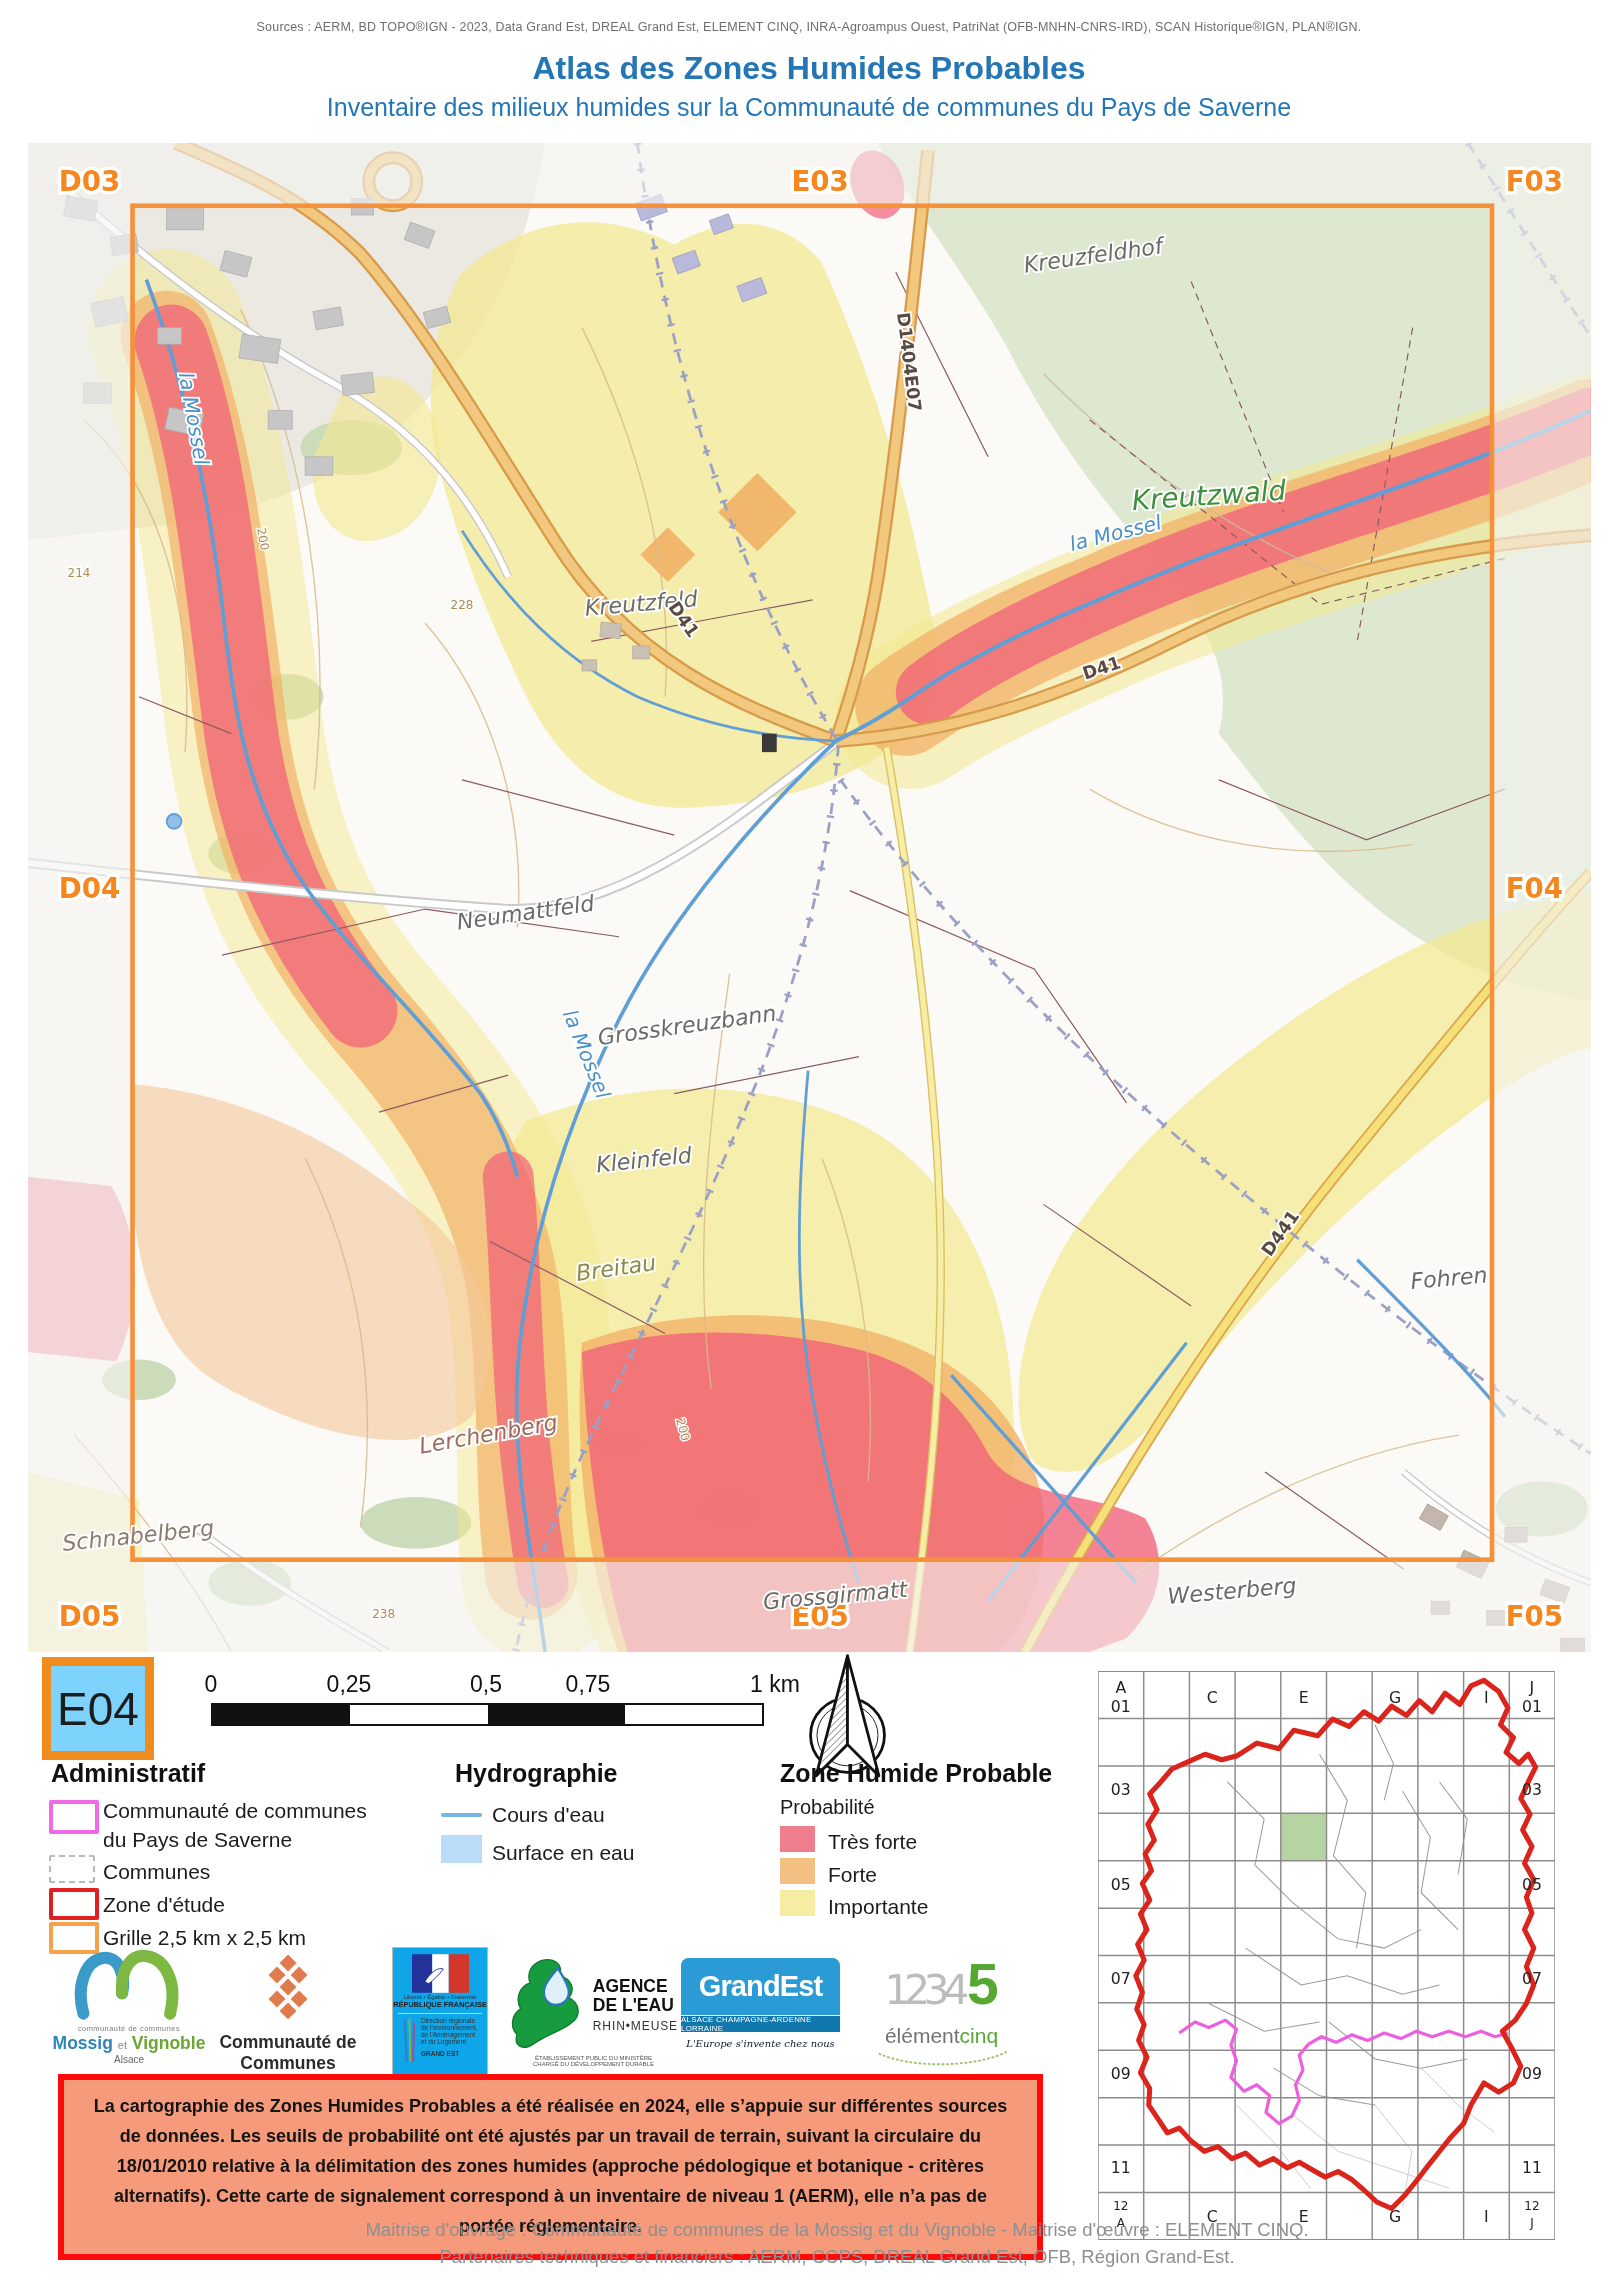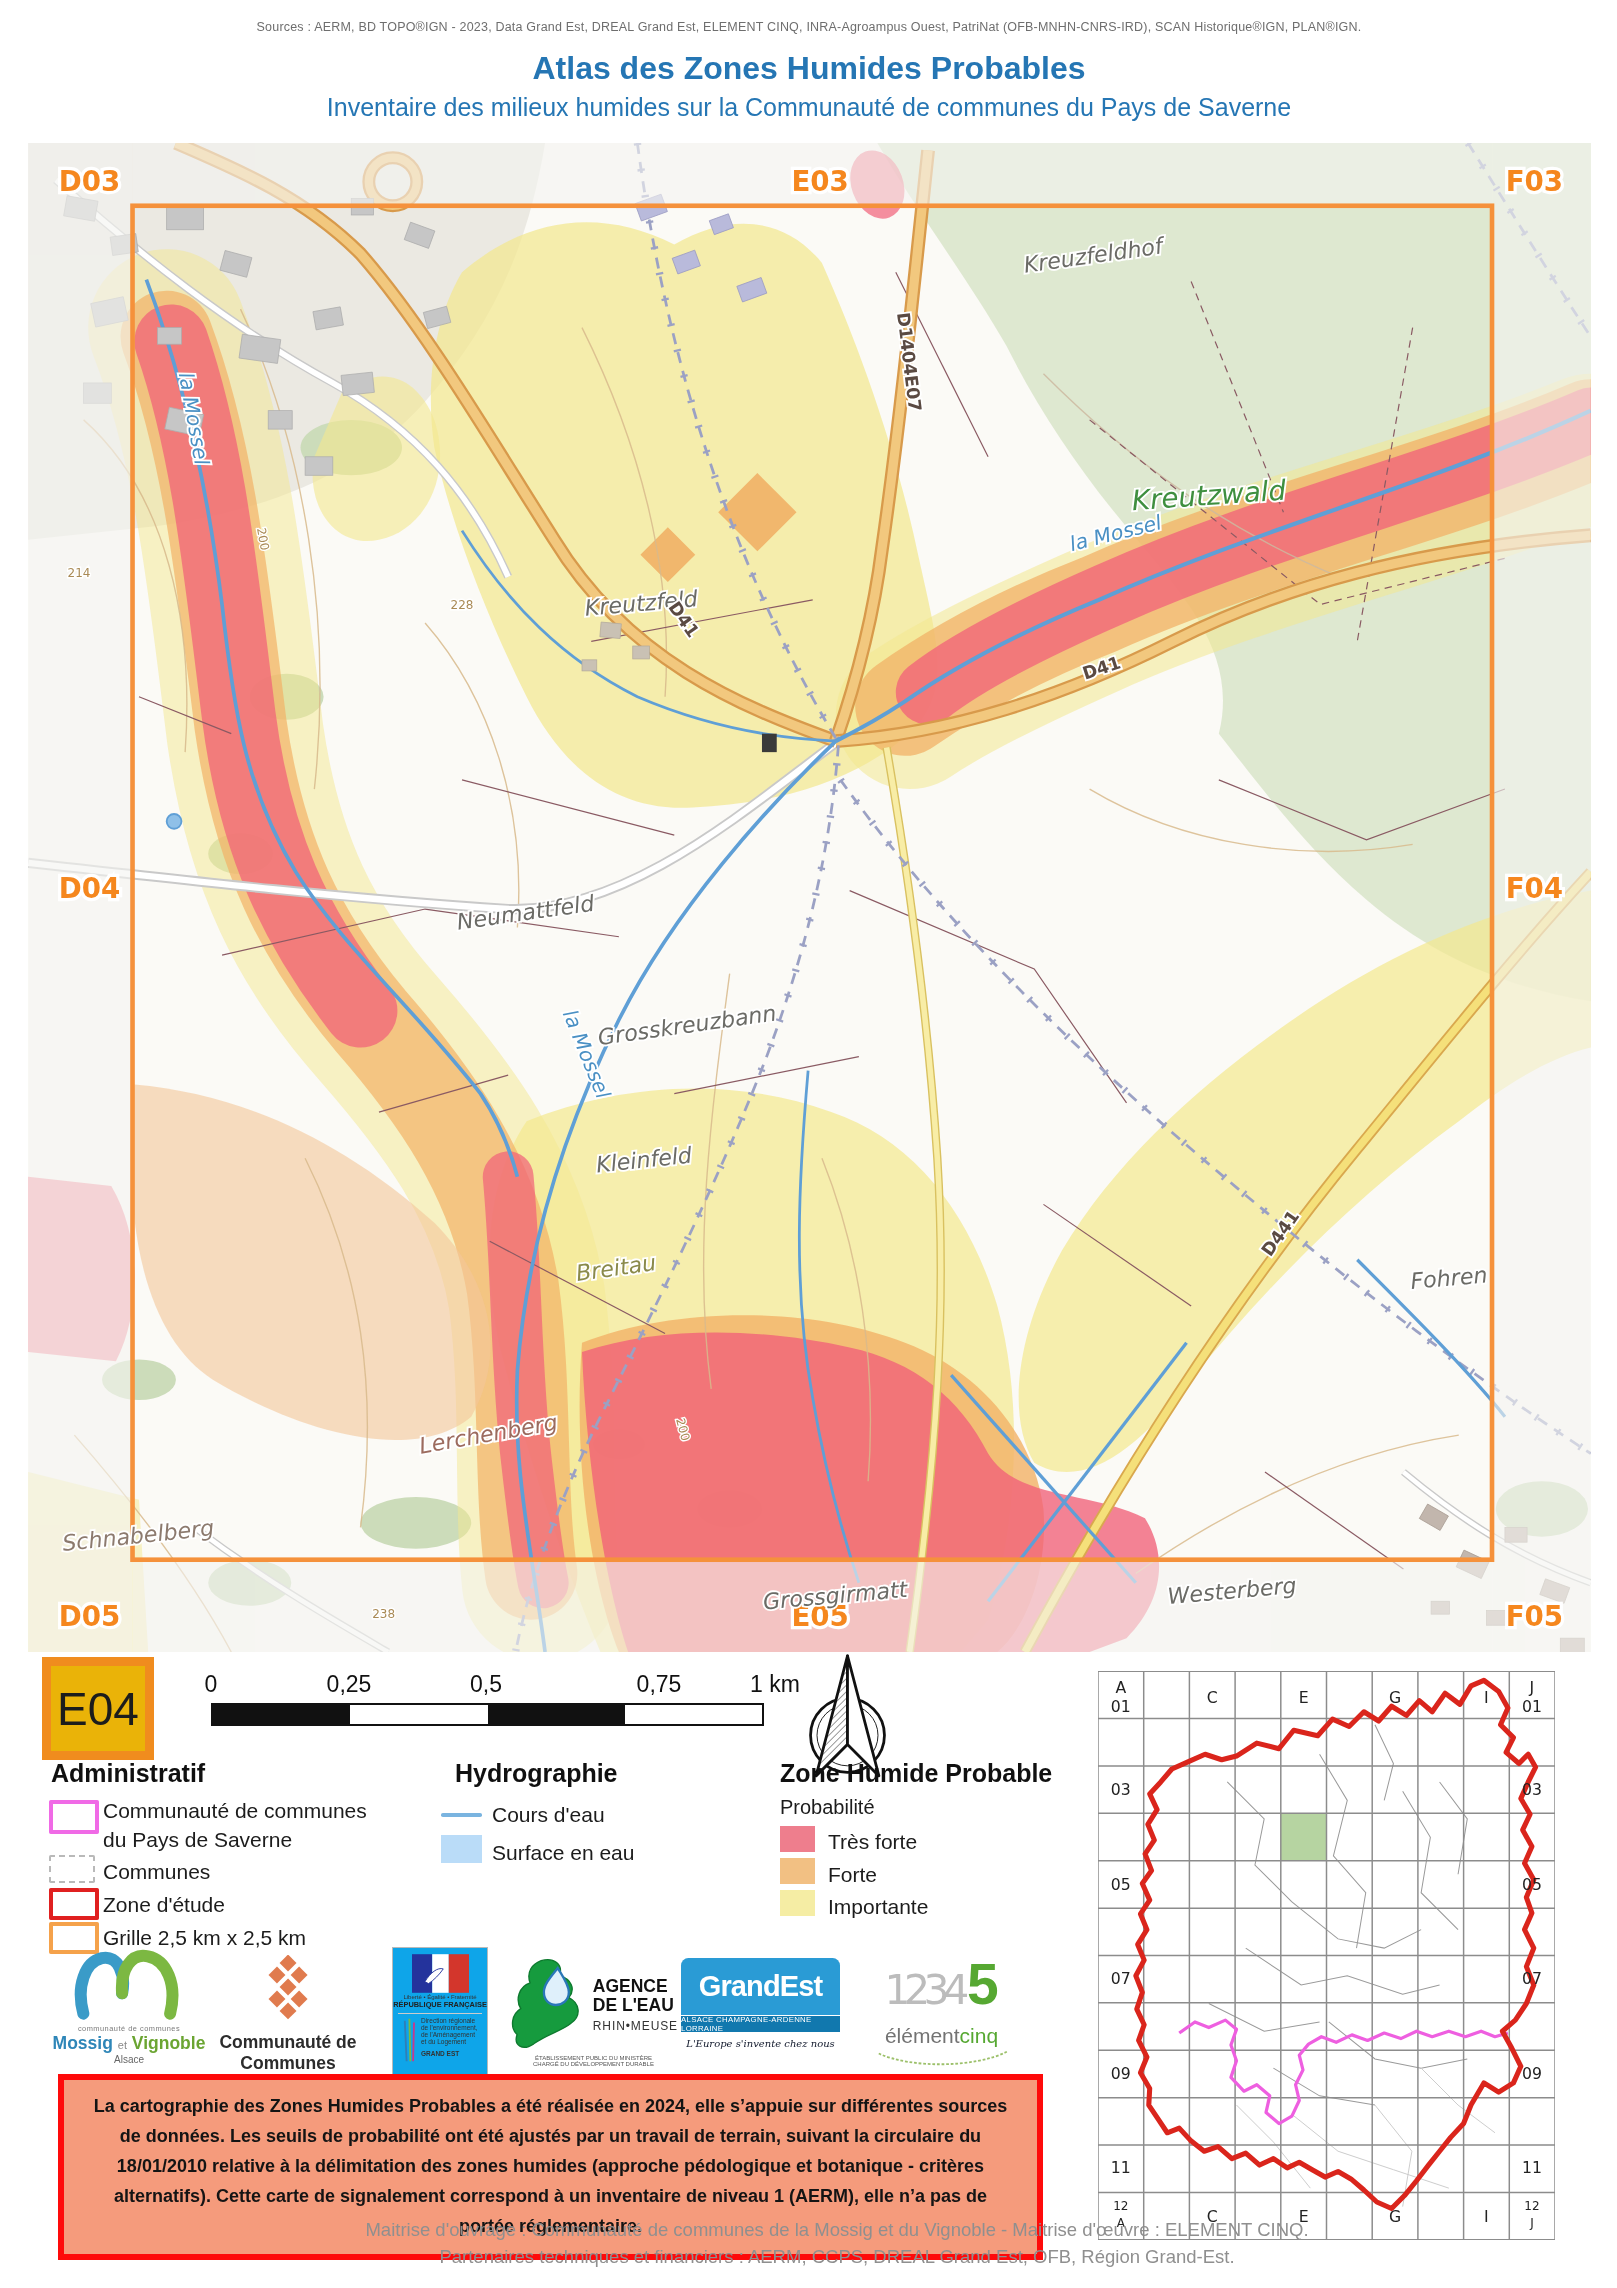--- a/index.html
+++ b/index.html
@@ -4,21 +4,21 @@
 <style>
   html,body{margin:0;padding:0;background:#e9e9e9;}
   .page{position:relative;width:1618px;height:2289px;background:#ffffff;overflow:hidden;
         font-family:"Liberation Sans",sans-serif;color:#222;}
   .abs{position:absolute;}
   .ctr{left:0;width:1618px;text-align:center;}
   .src-line{top:20px;font-size:12.5px;color:#6e6e6e;letter-spacing:0.2px;}
   .title{top:50px;font-size:32px;font-weight:bold;color:#2576b4;}
   .subtitle{top:93px;font-size:25px;color:#2576b4;}
   
-  .cellbox{left:42px;top:1657px;width:94px;height:85px;border:9.2px solid #F08C1E;background:#eab308;
+  .cellbox{left:42px;top:1657px;width:94px;height:85px;border:9.2px solid #F08C1E;background:#7dd3fc;
            display:flex;align-items:center;justify-content:center;font-size:46px;color:#1c1c1c;}
   .sb-num{top:1671px;font-size:23px;color:#111;transform:translateX(-50%);}
   .sb-bar{left:211px;top:1703px;width:549px;height:18.5px;border:2.3px solid #111;display:flex;box-sizing:content-box;}
   .sb-seg{height:100%;flex:1;}
   .lg-h{font-size:25px;font-weight:bold;color:#101010;}
   .lg-t{font-size:21px;color:#1c1c1c;line-height:29px;}
   .lg-sub{font-size:20px;color:#1c1c1c;}
   .swb{width:42px;height:24px;background:#fff;border-radius:1.8px;}
   .warn{left:58px;top:2074px;width:985px;box-sizing:border-box;border:6.5px solid #FE0A0A;background:#F59B7C;
         padding:11px 24px 13px 24px;text-align:center;font-size:18px;font-weight:bold;line-height:30px;color:#141414;}
@@ -274,21 +274,21 @@
     </g>
   </svg>
 
   <div class="abs cellbox">
     <span>E04</span>
   </div>
 
   <div class="abs sb-num" style="left:211px;">0</div>
   <div class="abs sb-num" style="left:349px;">0,25</div>
   <div class="abs sb-num" style="left:486px;">0,5</div>
-  <div class="abs sb-num" style="left:659px;">0,75</div>
+  <div class="abs sb-num" style="left:588px;">0,75</div>
   <div class="abs sb-num" style="left:760px;transform:translateX(-20%);">1 km</div>
   <div class="abs sb-bar">
     <div class="sb-seg" style="background:#111"></div>
     <div class="sb-seg" style="background:#fff"></div>
     <div class="sb-seg" style="background:#111"></div>
     <div class="sb-seg" style="background:#fff"></div>
   </div>
 
   <svg class="abs" style="left:805px;top:1654px" width="85" height="134" viewBox="0 0 92 145">
     <defs>

